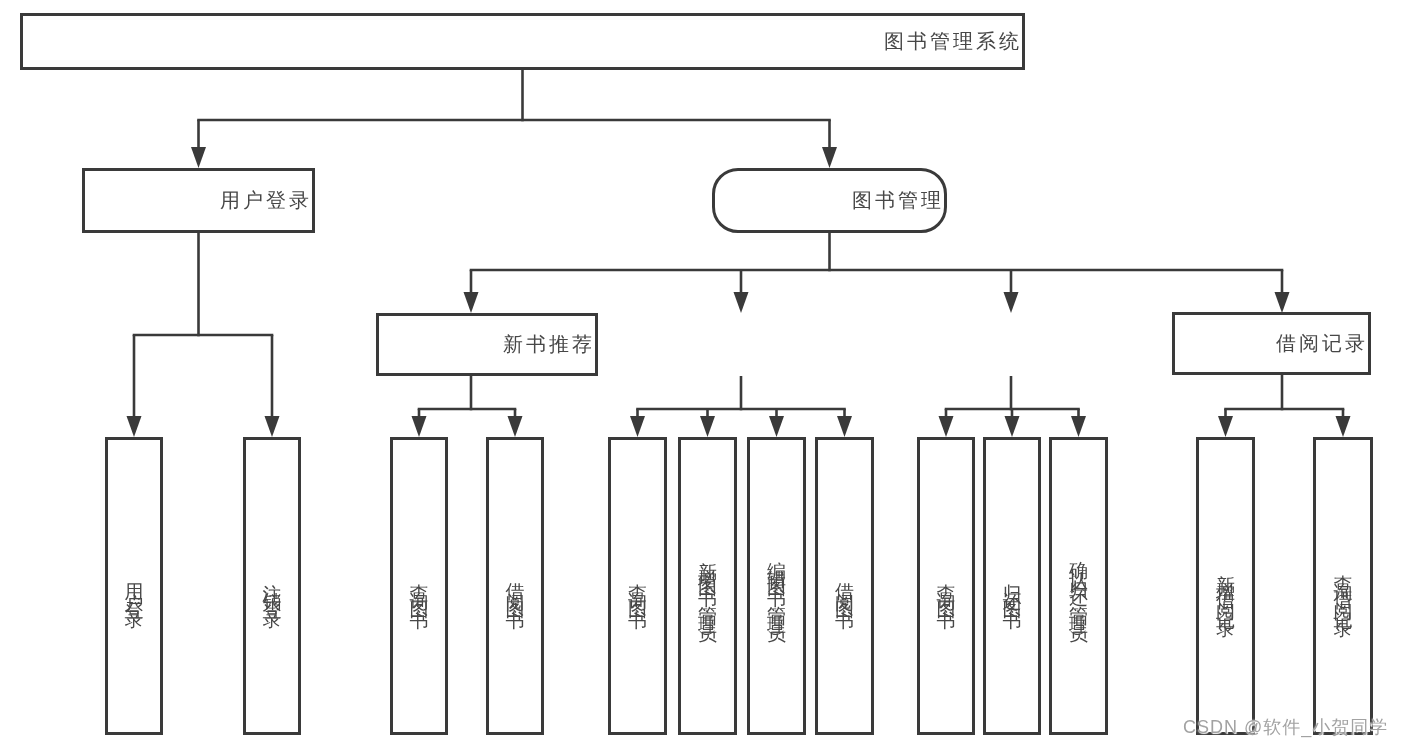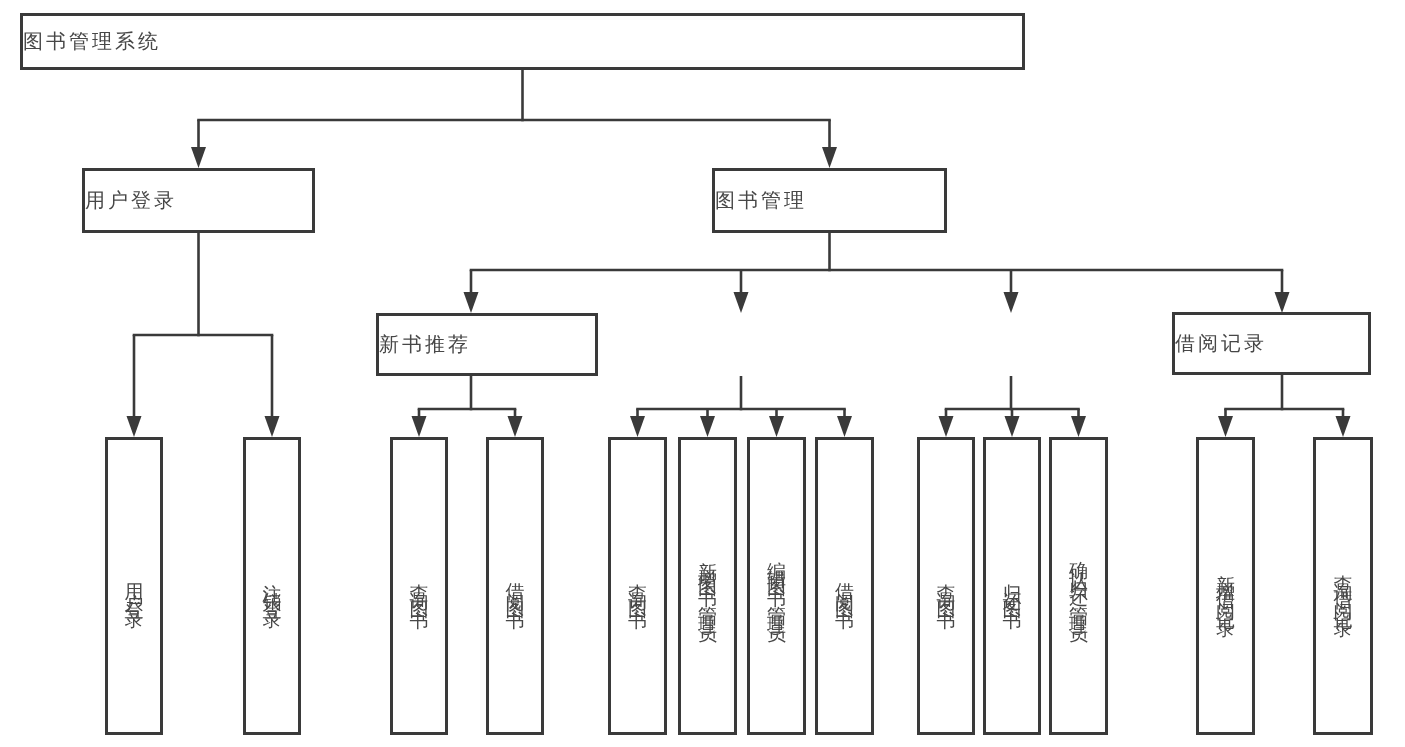--- a/index.html
+++ b/index.html
@@ -7,21 +7,21 @@
     position:relative; width:1405px; height:747px; background:#ffffff;
     font-family:"Liberation Sans", sans-serif; overflow:hidden;
   }
   .wires { position:absolute; left:0; top:0; width:1405px; height:747px; }
   .wires line { stroke:#3a3a3a; stroke-width:2.6; }
   .wires polygon { fill:#3a3a3a; }
 
   .hbox {
     position:absolute; box-sizing:border-box;
     border:3px solid #3a3a3a; background:#ffffff;
-    display:flex; align-items:center; justify-content:flex-start;
+    display:flex; align-items:center; justify-content:flex-end;
     font-size:20px; letter-spacing:3px; color:#474747;
   }
   .vbox {
     position:absolute; box-sizing:border-box; top:437px; height:298px; width:58px;
     border:3px solid #3a3a3a; background:#ffffff;
     display:flex; align-items:center; justify-content:center;
     writing-mode:vertical-rl; text-orientation:mixed;
     font-size:19px; letter-spacing:9px; color:#474747;
   }
   .watermark {
@@ -97,21 +97,21 @@
     <polygon points="1335.5,416 1350.5,416 1343,437"></polygon>
   </svg>
 
   <div class="hbox" style="left:20px; top:13px; width:1005px; height:57px;">
     <span>图书管理系统</span>
   </div>
 
   <div class="hbox" style="left:82px; top:168px; width:233px; height:65px;">
     <span>用户登录</span>
   </div>
-  <div class="hbox" style="left:712px; top:168px; width:235px; height:65px;">
+  <div class="hbox" style="left:712px; top:168px; width:235px; height:65px;border-radius:26px;">
     <span>图书管理</span>
   </div>
 
   <div class="hbox" style="left:376px; top:313px; width:222px; height:63px;">
     <span>新书推荐</span>
   </div>
   <div class="hbox" style="left:1172px; top:312px; width:199px; height:63px;">
     <span>借阅记录</span>
   </div>
 
@@ -152,14 +152,15 @@
     <span>确认归还（管理员）</span>
   </div>
 
   <div class="vbox" style="left:1196px; width:59px;">
     <span>新增借阅记录</span>
   </div>
   <div class="vbox" style="left:1313px; width:60px;">
     <span>查询借阅记录</span>
   </div>
 
+  <div class="watermark">CSDN @软件_小贺同学</div>
 
 </div>
 
 </body></html>

